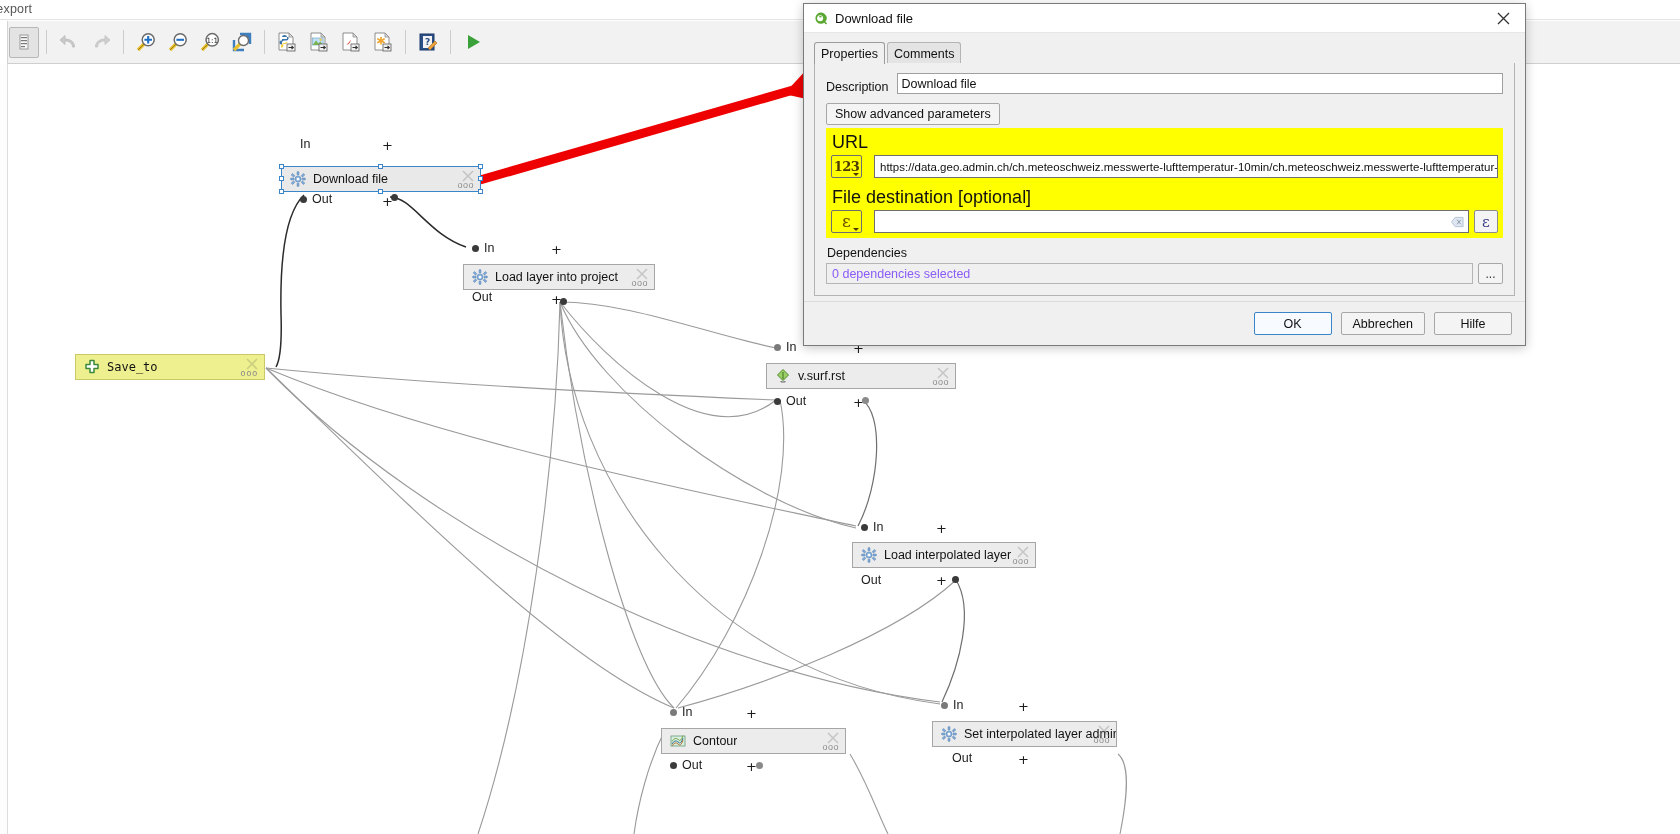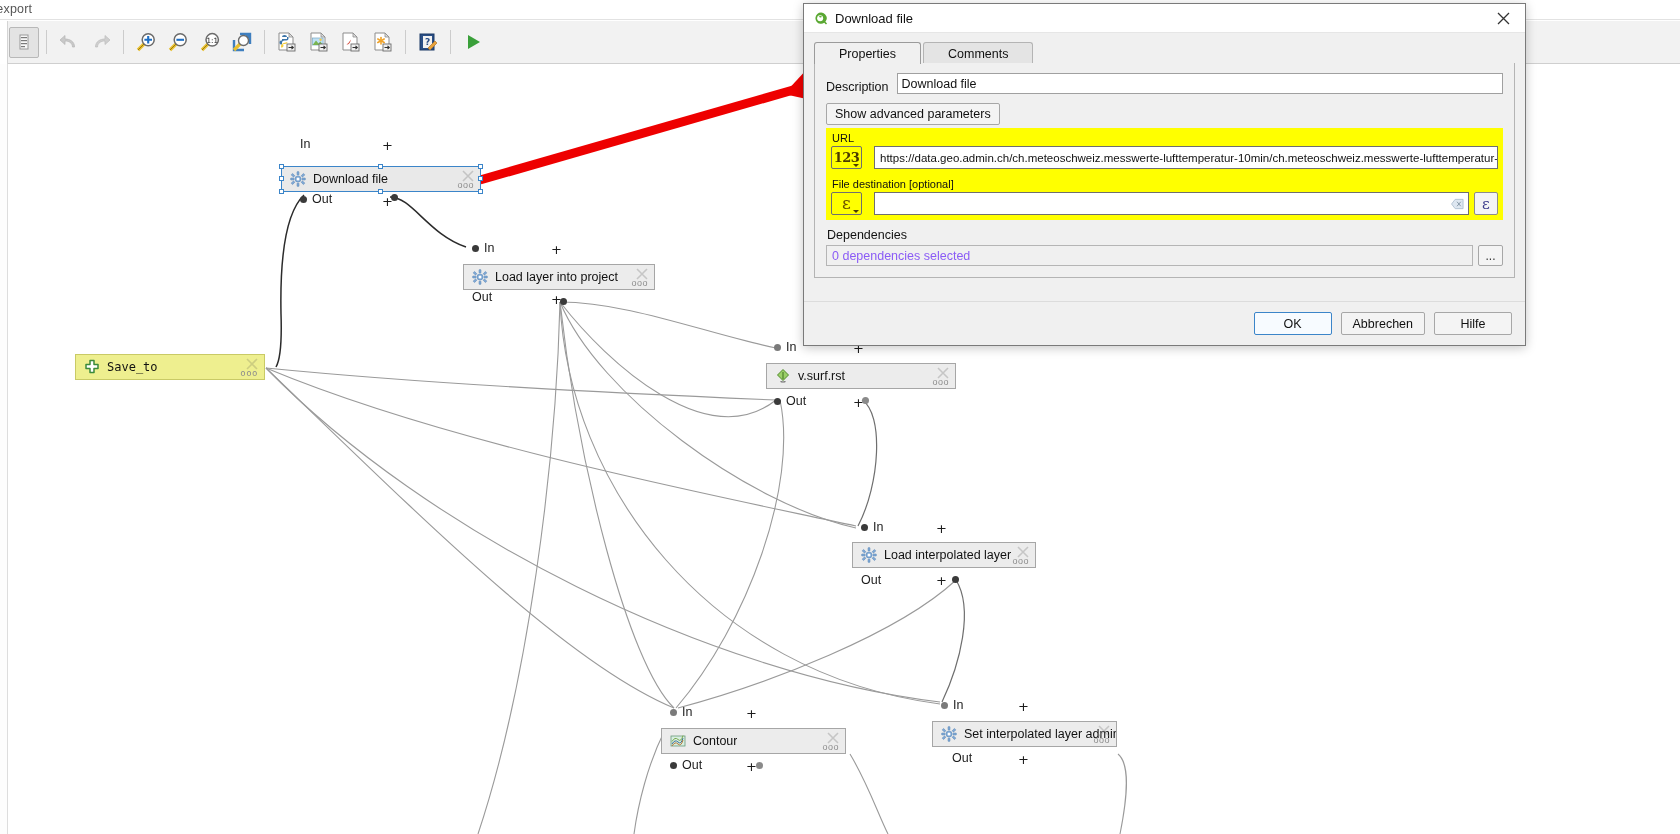--- a/index.html
+++ b/index.html
@@ -148,21 +148,21 @@
   }
   .dlg-close {
     position: absolute; right: 0; top: 0; width: 44px; height: 28px;
     display: flex; align-items: center; justify-content: center;
     font-size: 17px; color: #3a3a3a; font-family: "DejaVu Sans", sans-serif;
   }
   .dlg-body { position: relative; padding: 8px 10px 0 10px; }
 
   .tabs { display: flex; align-items: flex-end; height: 23px; position: relative; }
   .tab {
-    height: 22px; padding: 0 24px; display: flex; align-items: center;
+    height: 22px; padding: 0 6px; display: flex; align-items: center;
     font-size: 12.5px; color: #111111;
     border: 1px solid #b4b4b4; border-bottom: none;
     background: #e4e4e4; margin-right: 2px;
     border-radius: 3px 3px 0 0;
   }
   .tab.active { background: #f0f0f0; border-color: #9b9b9b; position: relative; z-index: 2; }
 
   .panel {
     border: 1px solid #b4b4b4; border-top: none;
     background: #f0f0f0; padding: 10px 11px 11px 11px;
@@ -179,21 +179,21 @@
   }
   .btn {
     display: inline-flex; align-items: center; justify-content: center;
     height: 22px; padding: 0 8px;
     background: #f4f4f4; border: 1px solid #a7a7a7; border-radius: 2px;
     font-size: 12.5px; color: #111111;
   }
   .adv-btn { margin-bottom: 3px; }
 
   .yellow-block { background: #ffff00; padding: 3px 5px 5px 5px; }
-  .yellow-lbl { font-size: 11px; color: #111111; padding: 1px 0 2px 1px; }
+  .yellow-lbl { font-size: 18px; color: #111111; padding: 1px 0 2px 1px; }
   .param-row { display: flex; align-items: center; }
   .chip {
     width: 31px; height: 23px; background: #ffff00;
     border: 1px solid #6f6f6f; border-radius: 2px;
     display: flex; align-items: center; justify-content: center;
     margin-right: 12px; flex: 0 0 31px; position: relative;
   }
   .chip .num {
     font-family: "DejaVu Serif", serif; font-weight: bold;
     font-size: 13px; color: #4a3a00; letter-spacing: -.5px;

